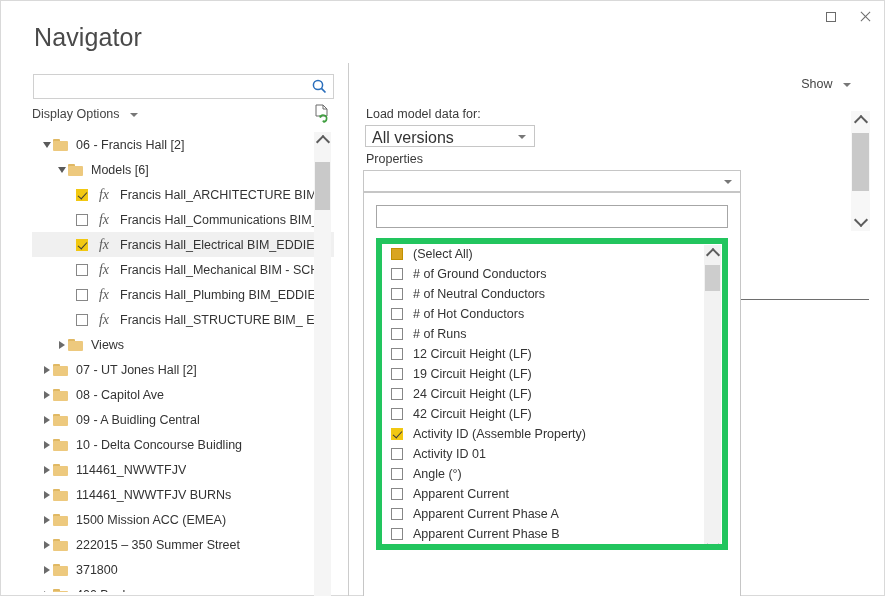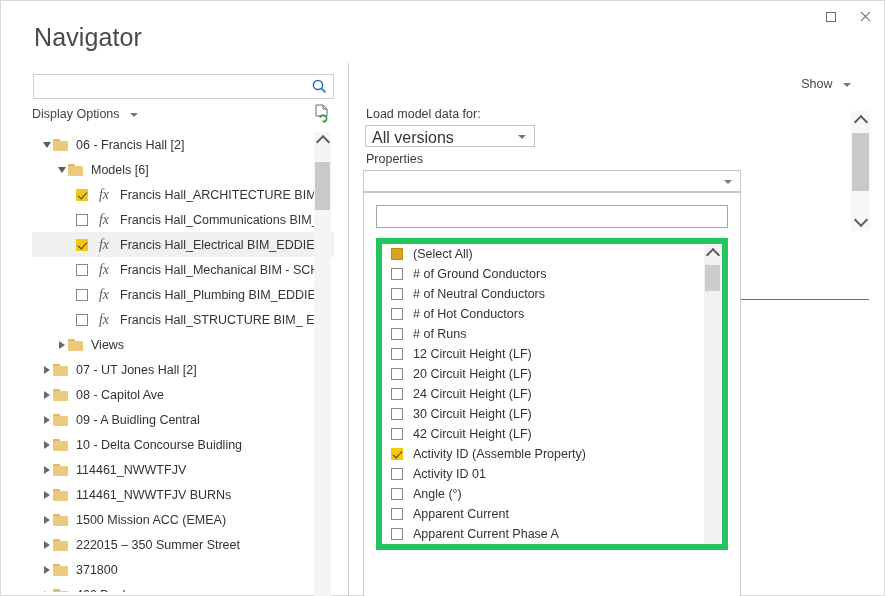--- a/index.html
+++ b/index.html
@@ -422,29 +422,25 @@
             <div class="lrow">
               <span class="cbox"></span>
               <span># of Runs</span>
             </div>
             <div class="lrow">
               <span class="cbox"></span>
               <span>12 Circuit Height (LF)</span>
             </div>
             <div class="lrow">
               <span class="cbox"></span>
-              <span>20 Circuit Height (LF)</span>
+              <span>19 Circuit Height (LF)</span>
             </div>
             <div class="lrow">
               <span class="cbox"></span>
               <span>24 Circuit Height (LF)</span>
-            </div>
-            <div class="lrow">
-              <span class="cbox"></span>
-              <span>30 Circuit Height (LF)</span>
             </div>
             <div class="lrow">
               <span class="cbox"></span>
               <span>42 Circuit Height (LF)</span>
             </div>
             <div class="lrow">
               <span class="cbox on"></span>
               <span>Activity ID (Assemble Property)</span>
             </div>
             <div class="lrow">

